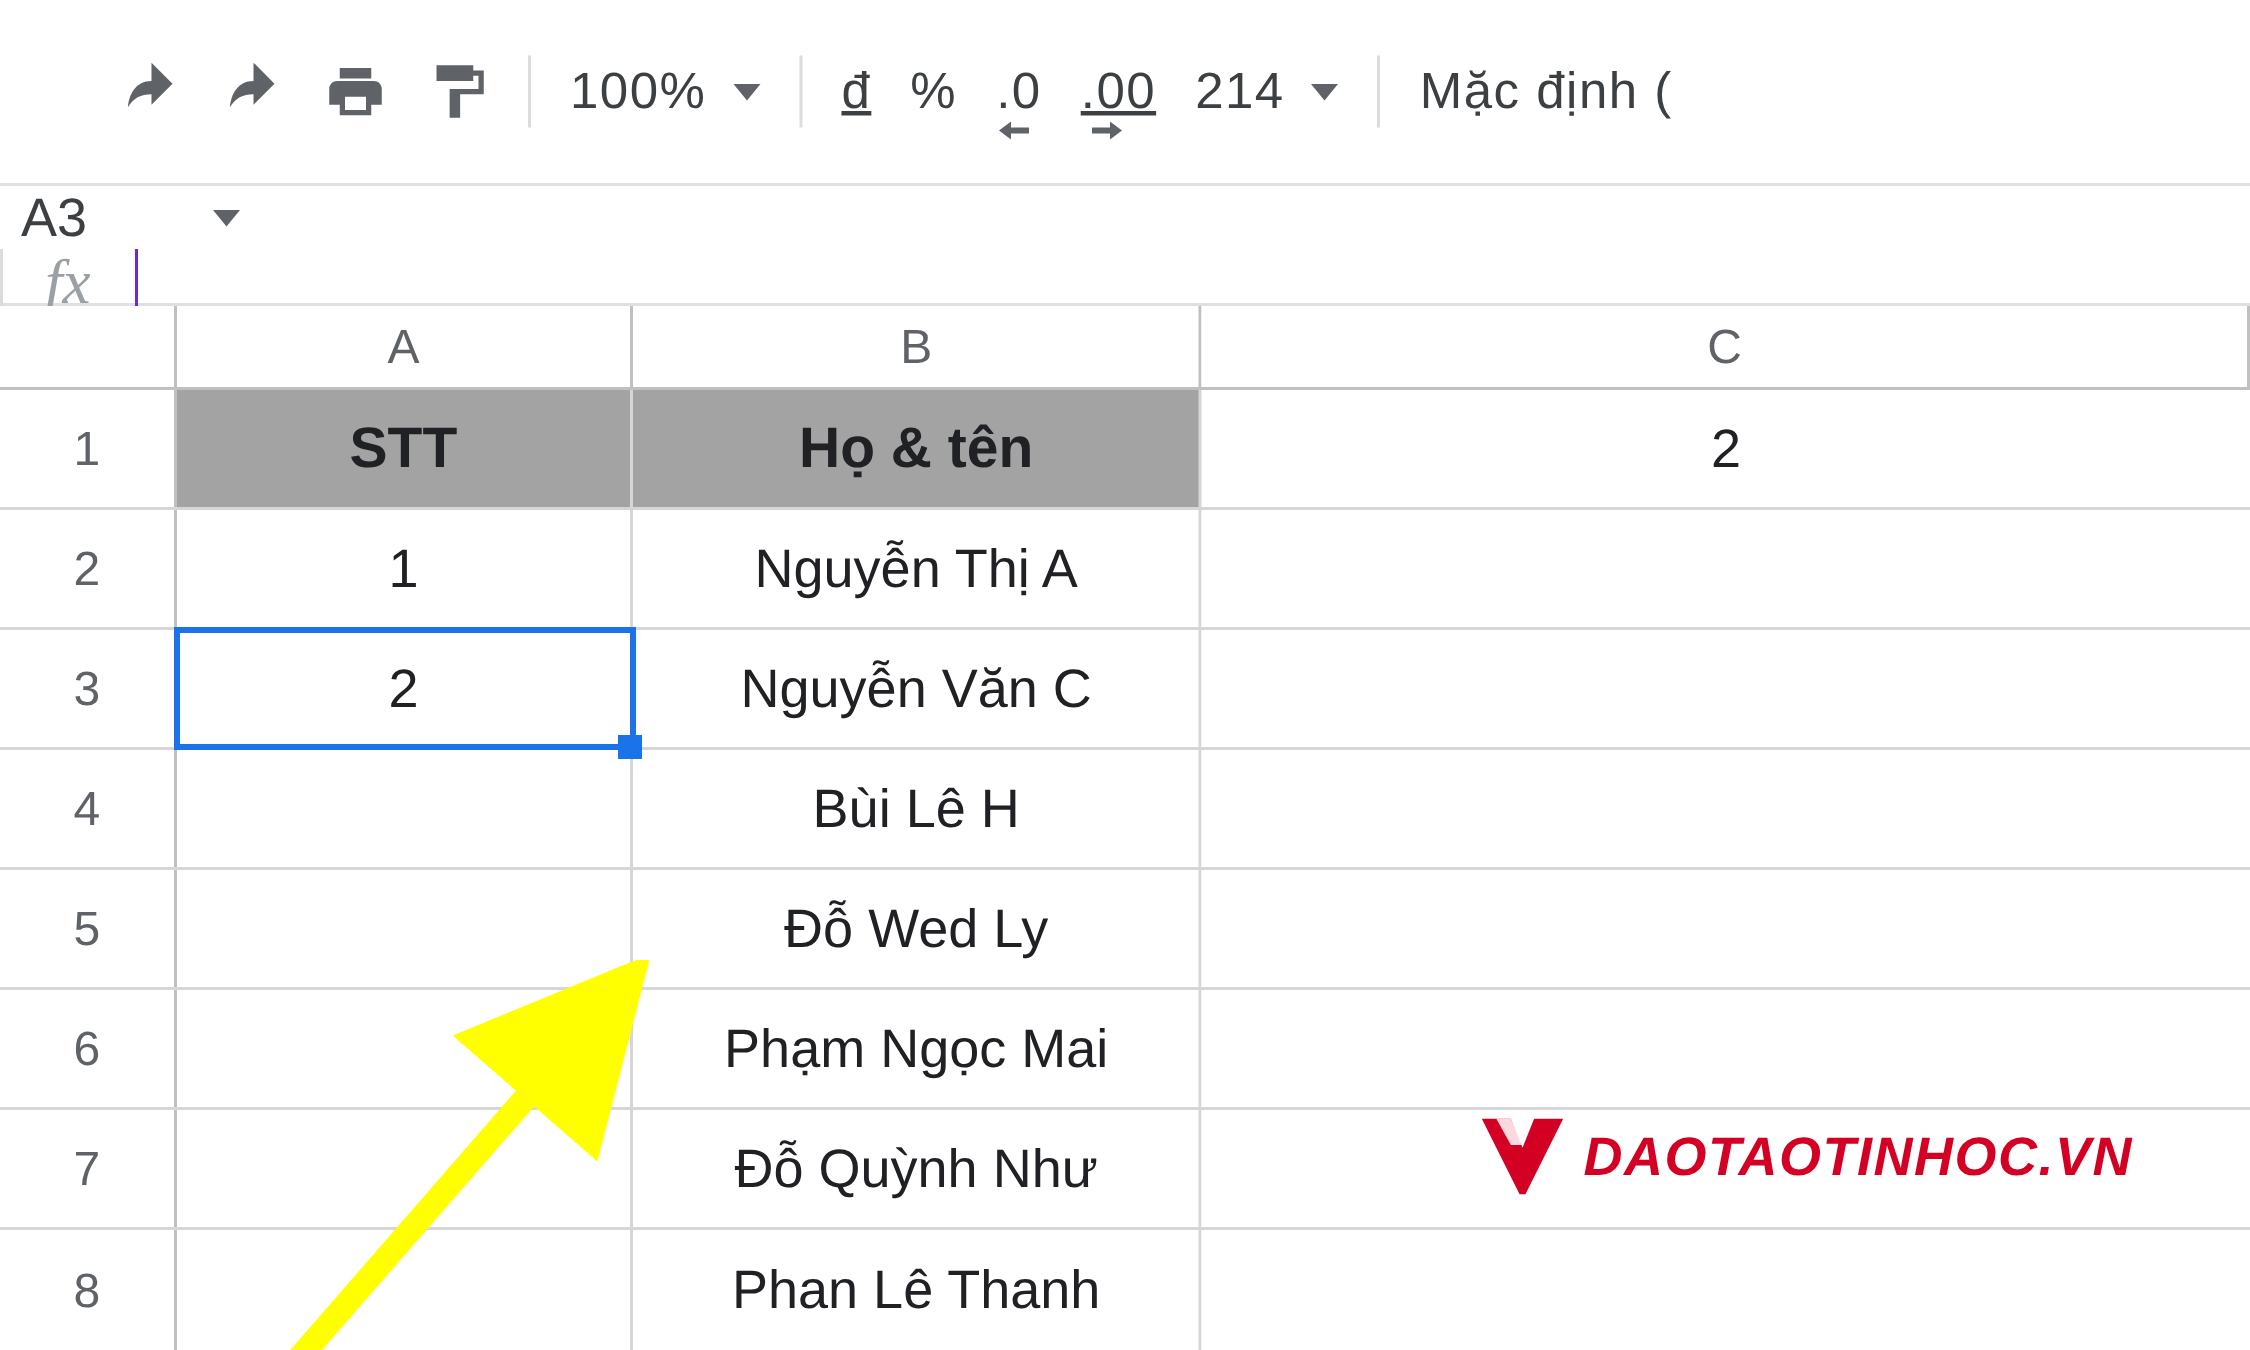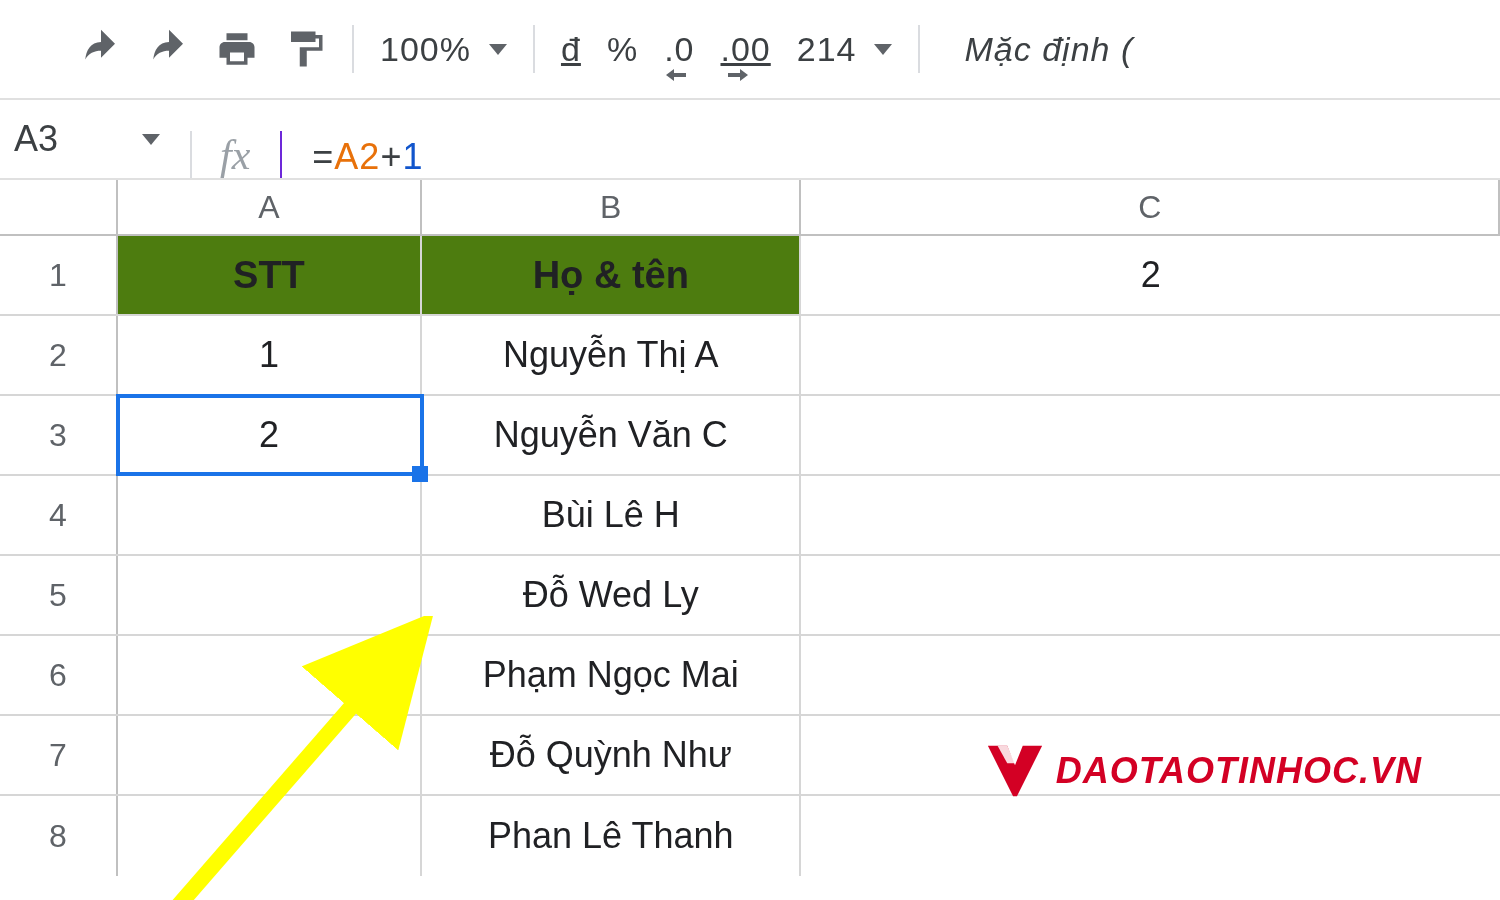--- a/index.html
+++ b/index.html
@@ -15,21 +15,21 @@
 
   
   .toolbar {
     display: flex;
     align-items: center;
     gap: 26px;
     padding: 14px 40px 14px 80px;
     font-size: 32px;
     color: #5f6368;
     border-bottom: 2px solid #e0e0e0;
-    height: 100px;
+    height: 124px;
     text-align: right;
   }
   .tb-icon {
     width: 42px;
     height: 42px;
     display: flex;
     align-items: center;
     justify-content: center;
     cursor: pointer;
   }
@@ -58,24 +58,25 @@
     width: 0; height: 0;
     border-left: 9px solid transparent;
     border-right: 9px solid transparent;
     border-top: 11px solid #5f6368;
     margin-left: 10px;
   }
 
   
   .formula-row {
     display: flex;
-    align-items: flex-end;
+    align-items: flex-start;
     height: 80px;
     border-bottom: 2px solid #e0e0e0;
     font-size: 34px;
+    flex-direction: column;
   }
   .name-box {
     width: 190px;
     padding-left: 14px;
     display: flex;
     align-items: center;
     justify-content: space-between;
     color: #3c4043;
     font-weight: 400;
     font-size: 36px;
@@ -155,21 +156,21 @@
     justify-content: center;
     font-size: 36px;
     color: #202124;
     border-right: 2px solid #d6d6d6;
     background: #fff;
     position: relative;
   }
   .cell.colC { border-right: none; justify-content: center; }
 
   .hdr-yellow {
-    background: #4d7c0f;
+    background: #a3a3a3;
     font-weight: 700;
     font-size: 38px;
   }
 
   
   .sel {
     outline: 4px solid #1a73e8;
     outline-offset: -2px;
     z-index: 5;
   }
@@ -262,21 +263,21 @@
     <span>.00</span>
     <svg width="20" height="12" viewBox="0 0 20 12" style="position:absolute;left:8px;bottom:-12px" fill="#5f6368">
         <path d="M20 6l-8 6v-4H0V4h12V0z"></path>
       </svg>
   </div>
   <div class="tb-text">
     <span>214</span>
     <span class="dropdown-arrow"></span>
   </div>
   <div class="tb-sep"></div>
-  <div class="tb-text" style="margin-left:18px;font-style:italic;">
+  <div class="tb-text" style="">
     <span>Mặc định (</span>
   </div>
 </div>
 
 <div class="formula-row">
   <div class="name-box">
     <span>A3</span>
     <span class="dropdown-arrow dd"></span>
   </div>
   <div class="fx-label">fx</div>

